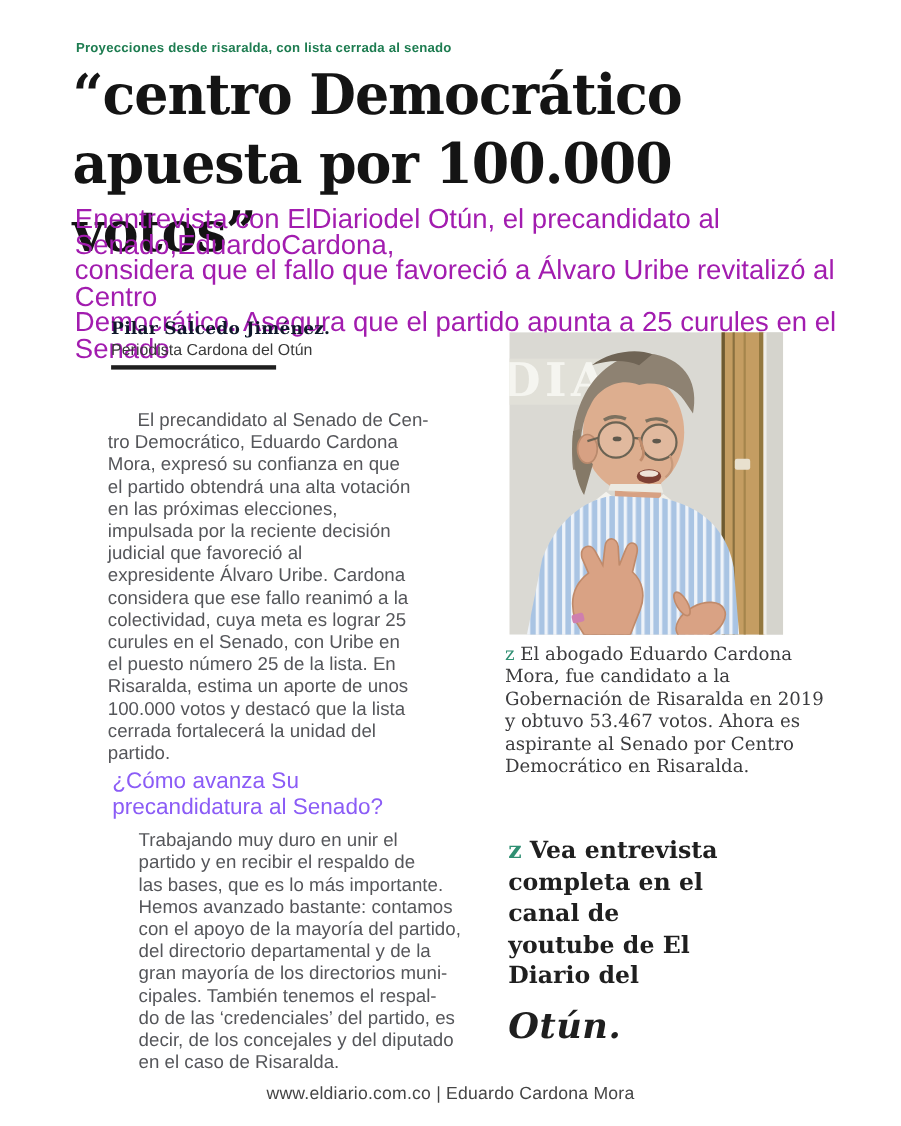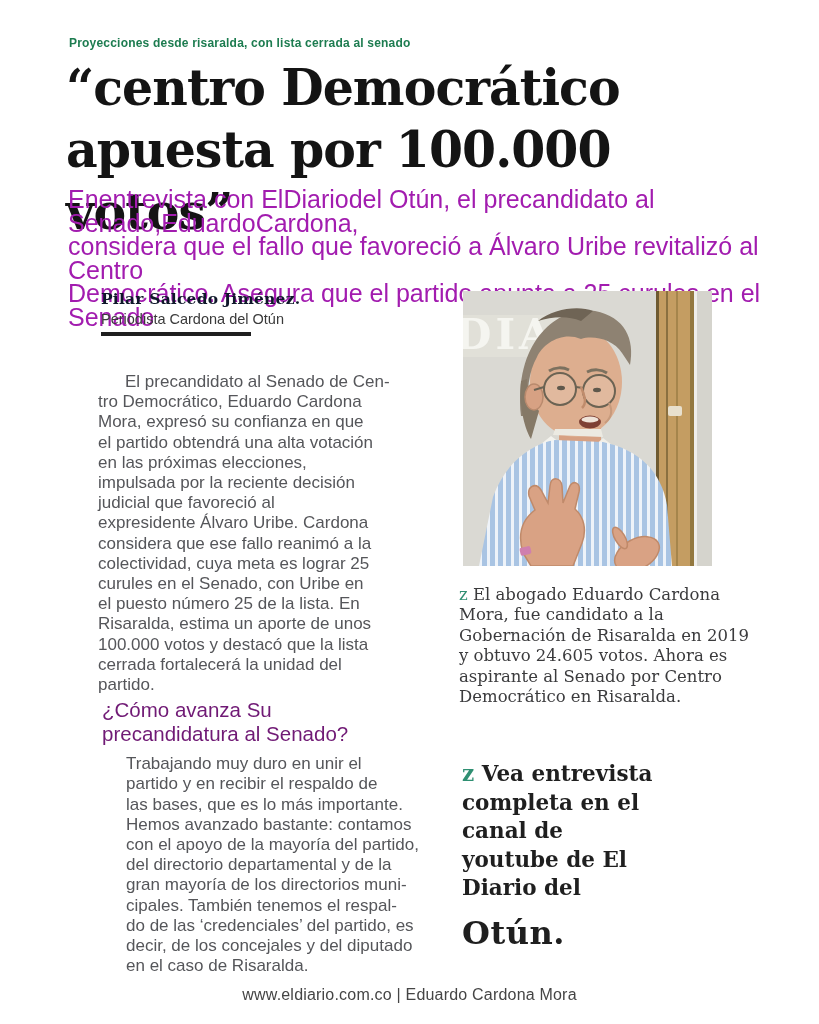--- a/index.html
+++ b/index.html
@@ -28,37 +28,37 @@
   .byline .role{font-size:14.5px;color:#3a3a3a;margin-top:3px;}
   .byline .rule{width:150px;height:3.5px;background:#1f1f1f;margin-top:5px;}
   .body-col{
     position:absolute;left:98px;top:372px;width:356px;
     font-size:17px;line-height:20.2px;color:#55565a;
   }
   .para{white-space:pre-line;}
   .para1{text-indent:27px;}
   .question{
     margin-top:3px;padding-left:4px;
-    font-size:20.5px;line-height:23.5px;color:#701a75;white-space:pre-line;
+    font-size:20.5px;line-height:23.5px;color:#8b5cf6;white-space:pre-line;
   }
   .para2{margin-top:9px;margin-left:28px;}
-  .photo{position:absolute;left:463px;top:291px;width:249px;height:211px;}
+  .photo{position:absolute;left:463px;top:302px;width:249px;height:211px;}
   .photo svg{display:block;}
   .caption{
     position:absolute;left:459px;top:585px;width:292px;
     font-family:"DejaVu Serif",serif;font-size:16.5px;line-height:20.4px;color:#3b3b3d;
   }
   .marker{color:#2f8f72;}
   .caption .cap-lines{white-space:pre-line;}
   .promo{
     position:absolute;left:462px;top:760px;width:252px;
     font-family:"DejaVu Serif",serif;font-weight:700;font-size:21.5px;line-height:28.5px;color:#1f1f1f;
   }
   .promo .promo-lines{white-space:pre-line;}
-  .promo .big{font-size:32px;margin-top:16px;letter-spacing:.5px;}
+  .promo .big{font-size:32px;margin-top:16px;letter-spacing:.5px;font-style:italic;}
   .footer{
     position:absolute;left:0;top:986px;width:100%;text-align:center;
     font-size:16px;color:#454545;letter-spacing:.2px;
   }
   .footer a{color:#454545;text-decoration:none;text-align:center;}
 </style>
 </head>
 <body>
 
 <div class="page">
@@ -186,21 +186,21 @@
         </g>
         <rect x="57" y="256" width="11" height="8" rx="2" fill="#cf7fae" transform="rotate(-14 62 260)"></rect>
       </g>
     </svg>
   </div>
 
   <div class="caption">
     <span class="marker">z </span><span class="cap-lines">El abogado Eduardo Cardona
 Mora, fue candidato a la
 Gobernación de Risaralda en 2019
-y obtuvo 24.605 votos. Ahora es
+y obtuvo 53.467 votos. Ahora es
 aspirante al Senado por Centro
 Democrático en Risaralda.</span>
   </div>
 
   <div class="promo">
     <span class="marker">z </span><span class="promo-lines">Vea entrevista
 completa en el
 canal de
 youtube de El
 Diario del</span>

